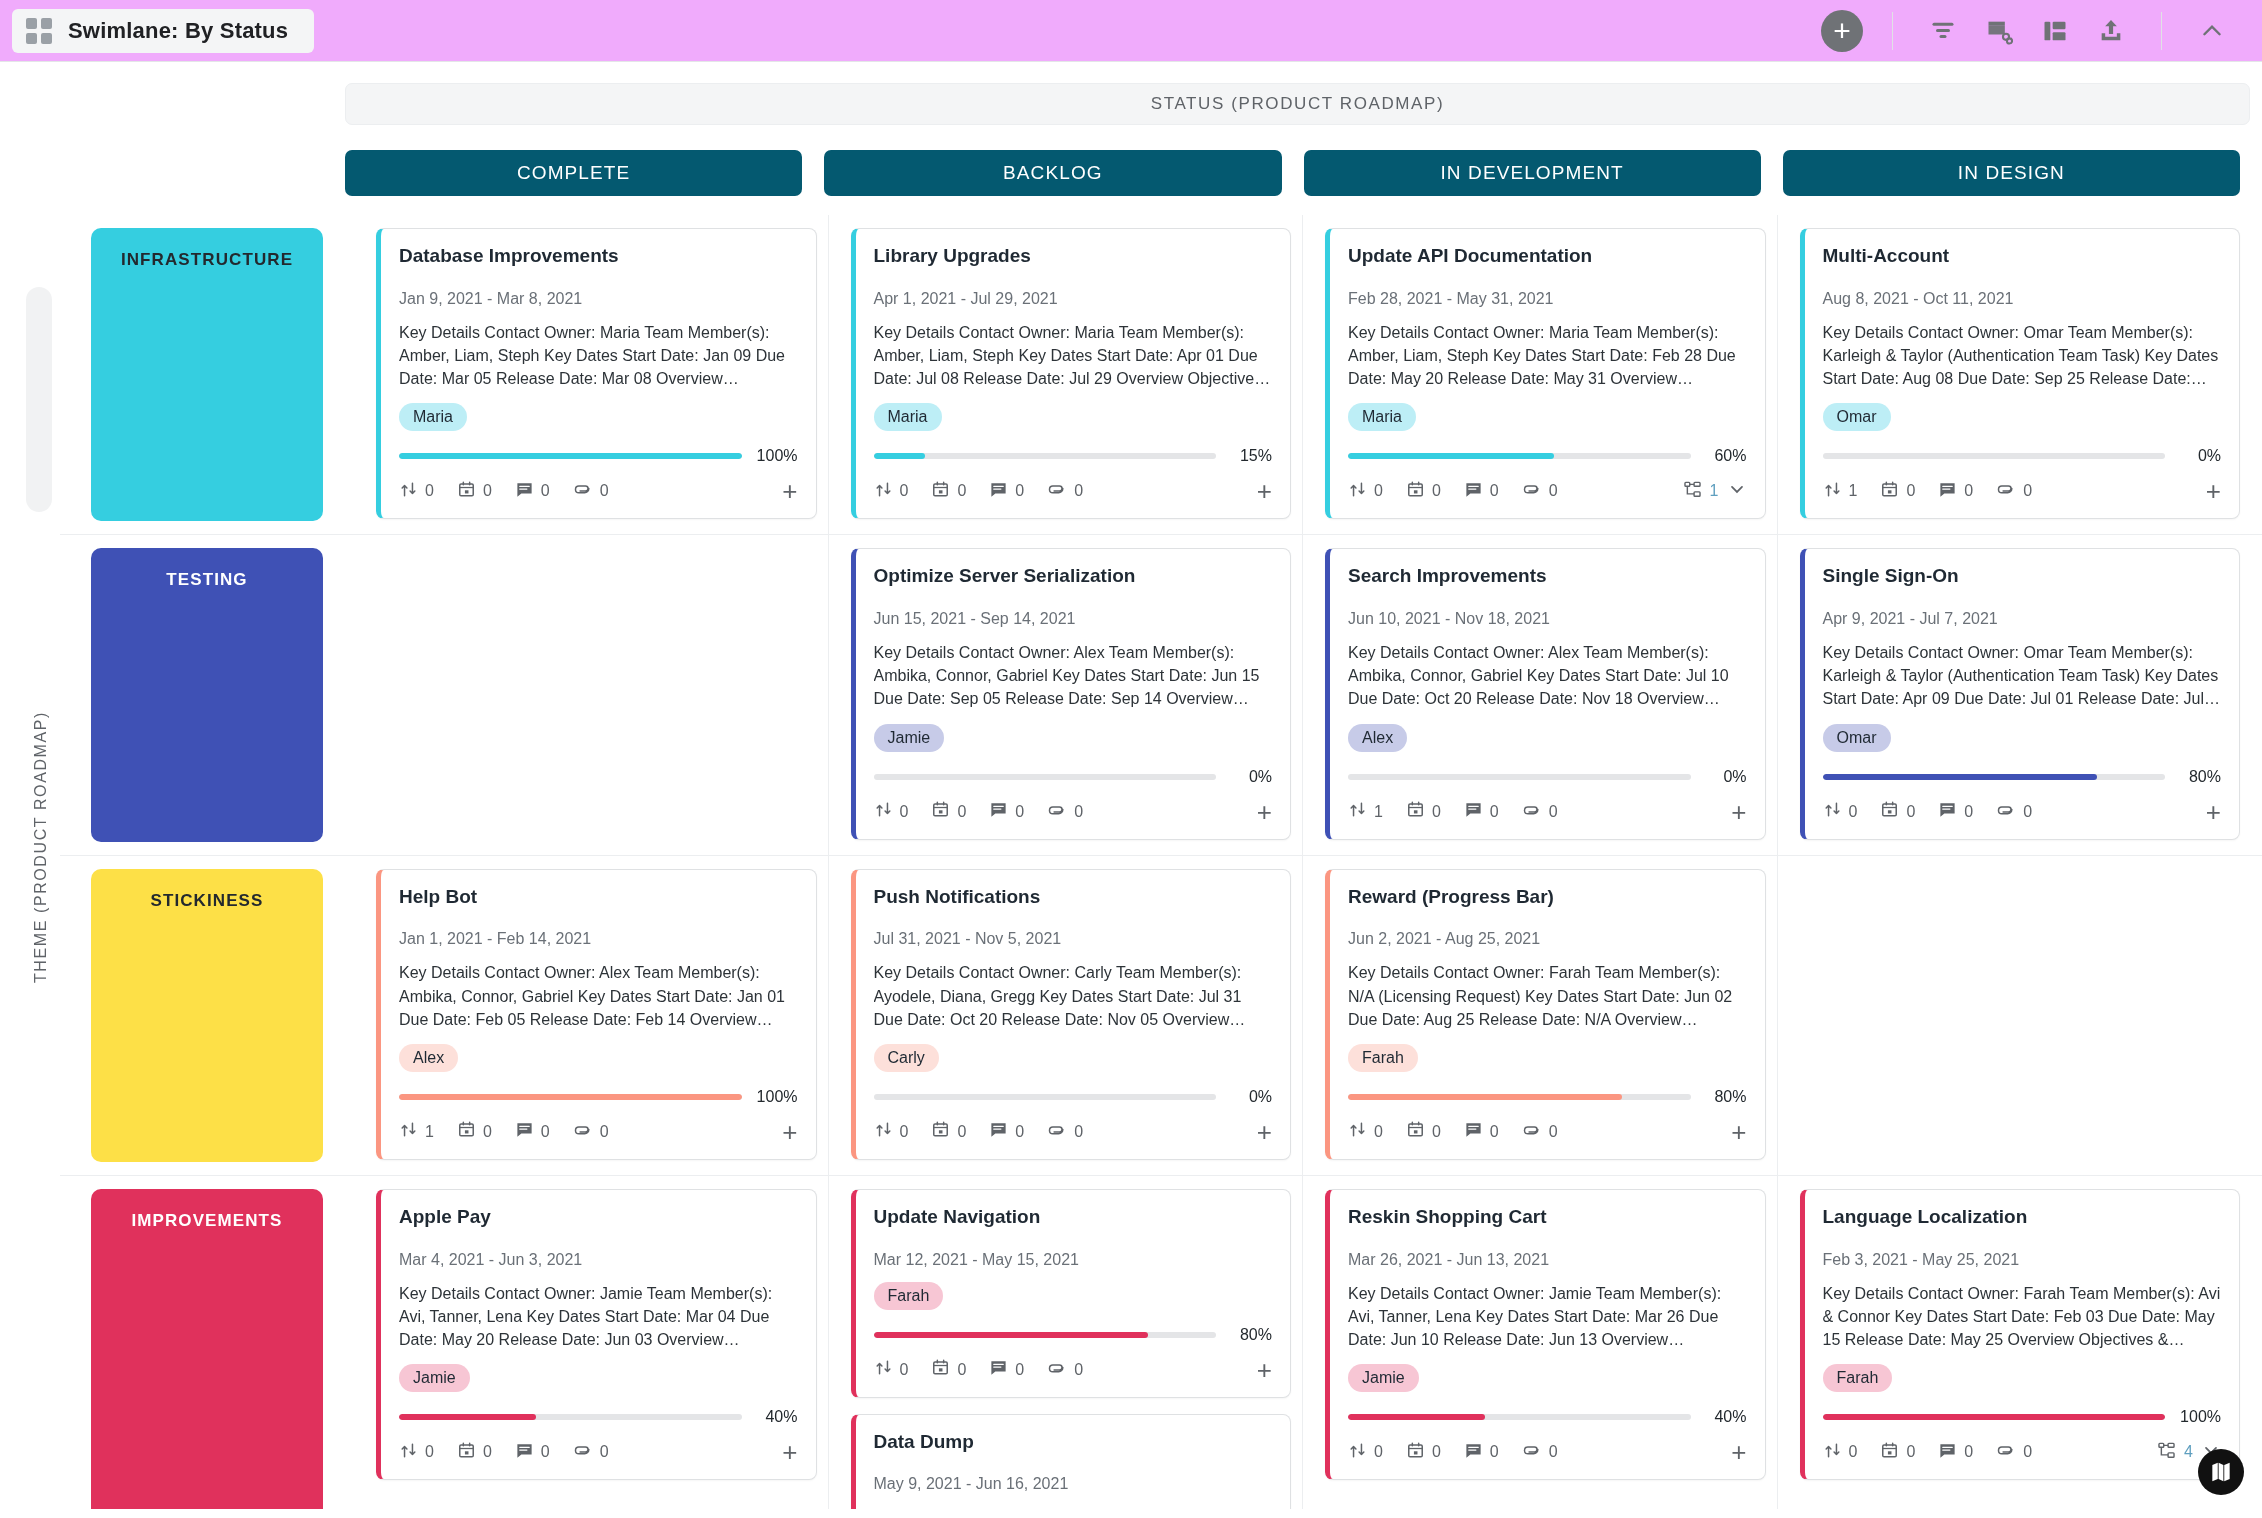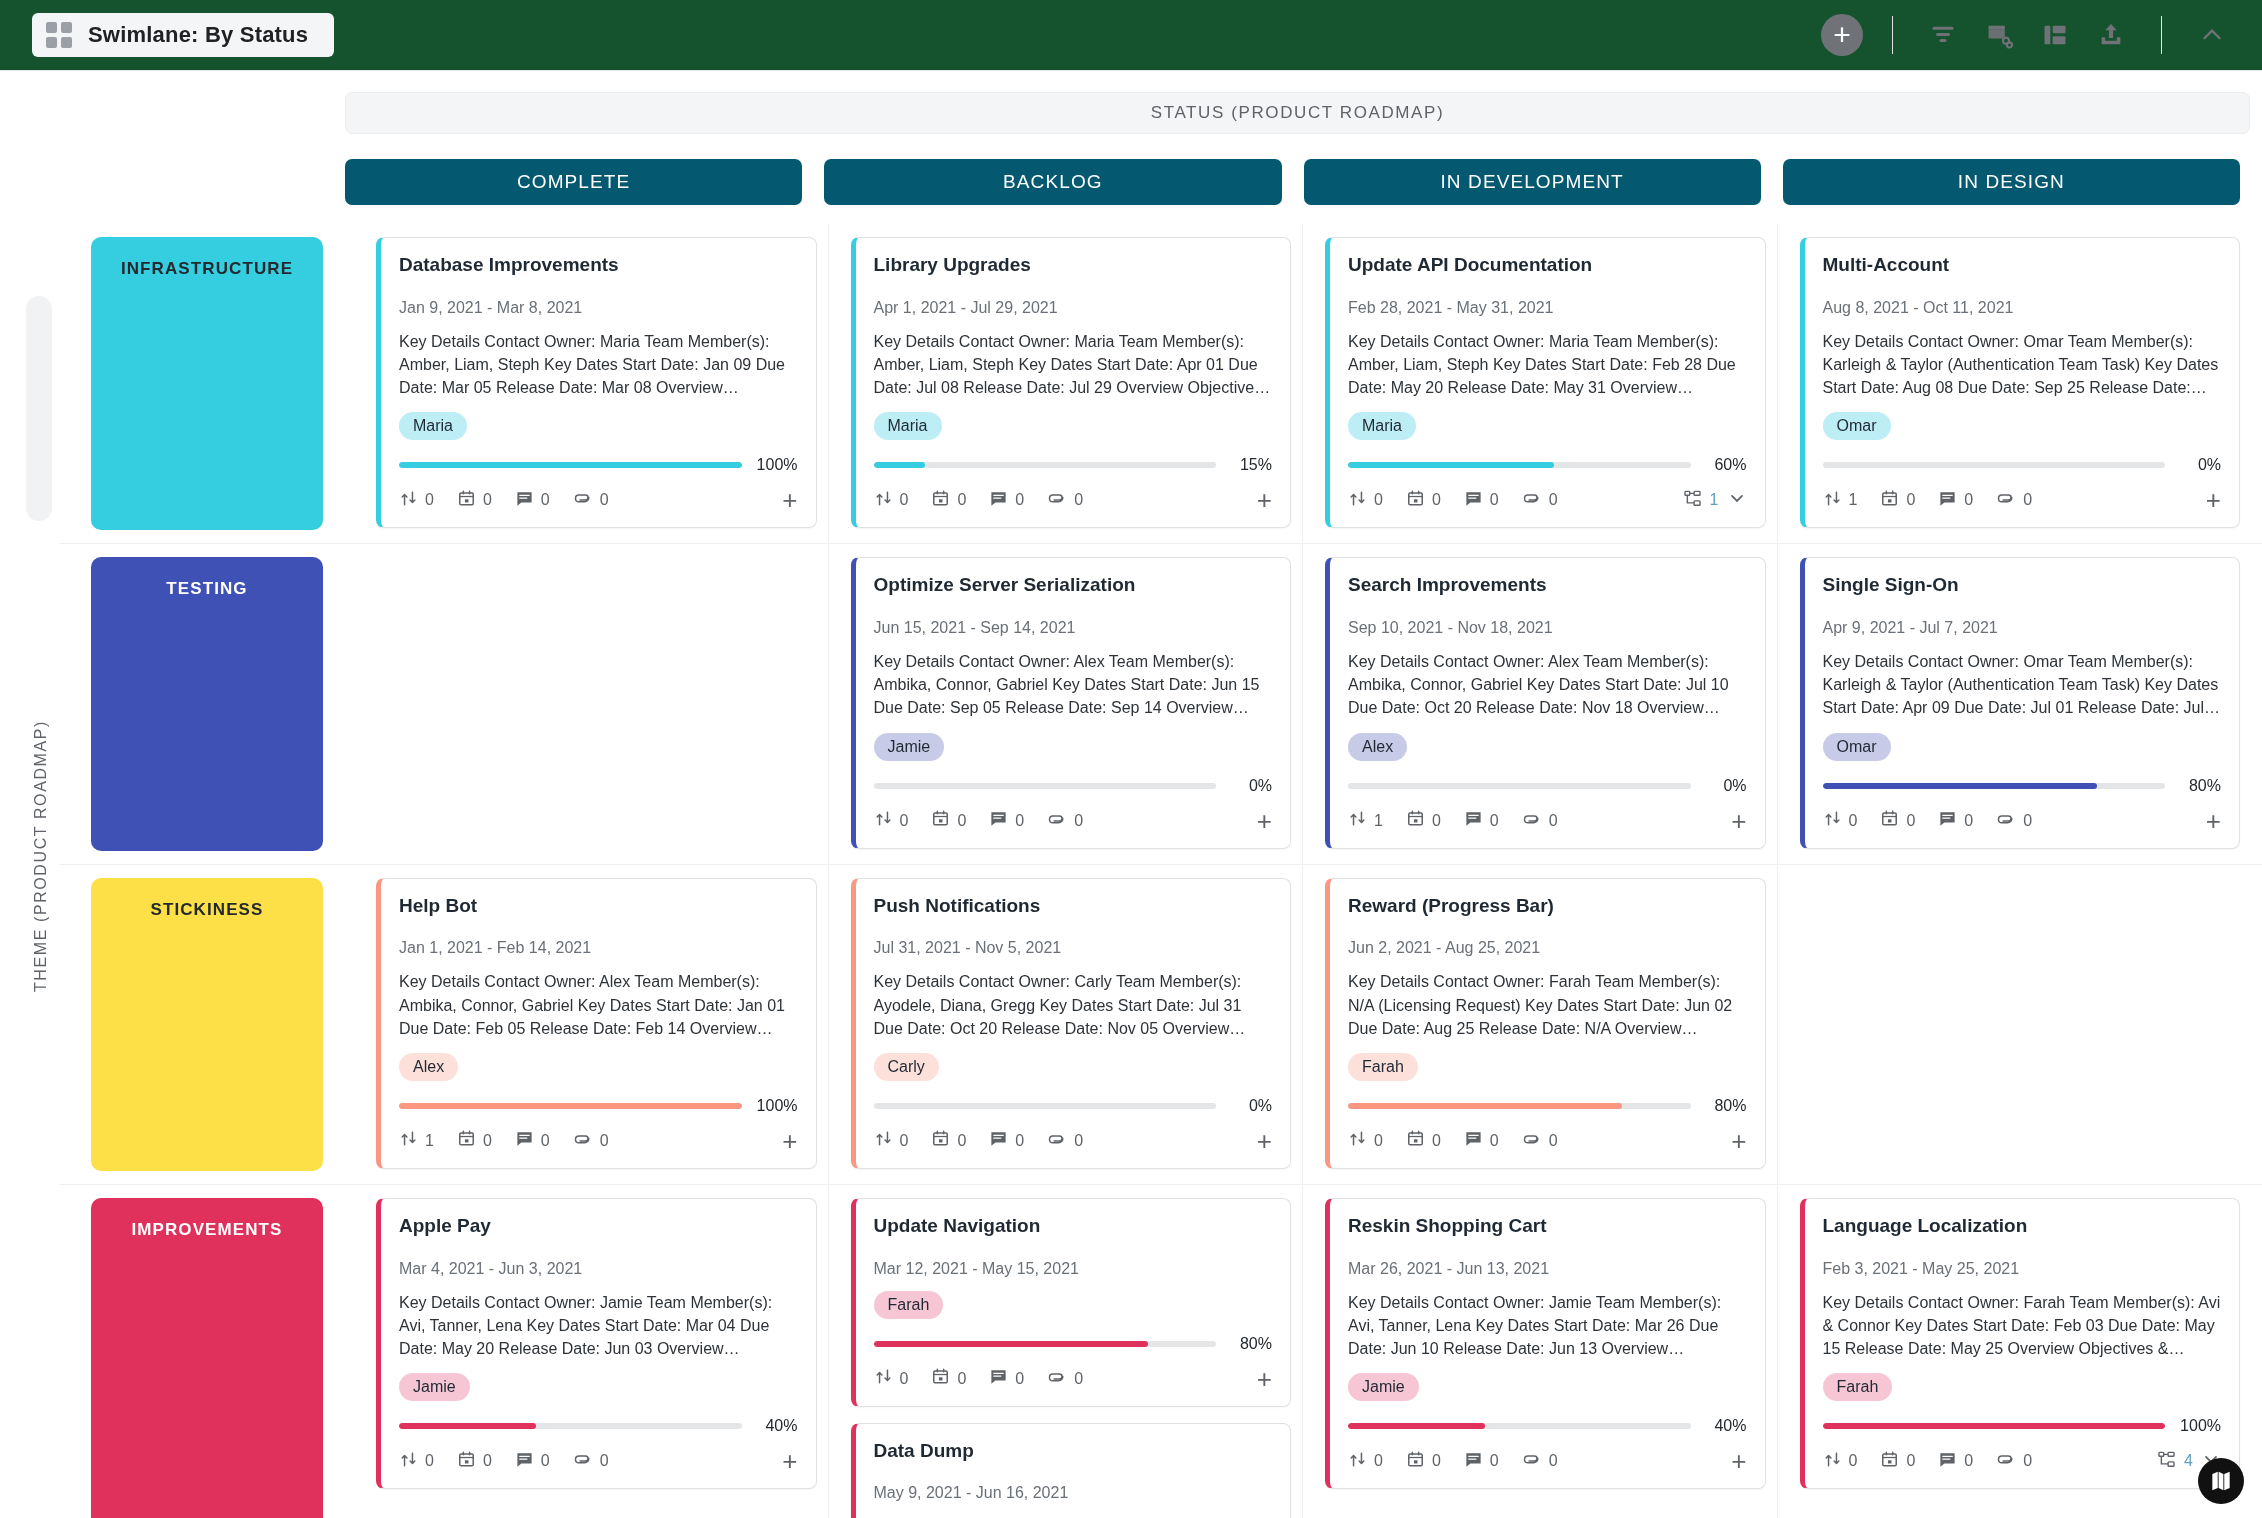--- a/index.html
+++ b/index.html
@@ -4,25 +4,25 @@
 <style>
   * { box-sizing: border-box; margin: 0; padding: 0; }
   html, body {
     width: 2262px; height: 1518px;
     font-family: "Liberation Sans", sans-serif;
     background: #ffffff; overflow: hidden;
     color: #1f2933;
   }
   
   .topbar {
-    height: 71px; width: 100%;
+    height: 62px; width: 100%;
     border-bottom: 1px solid #e4e6e8;
     display: flex; align-items: center;
-    padding: 0 22px 0 32px;
-    background: #14532d;
+    padding: 0 22px 0 12px;
+    background: #f0abfc;
   }
   .title-chip {
     display: flex; align-items: center; gap: 16px;
     background: #f4f5f6; border-radius: 6px;
     padding: 9px 26px 9px 14px;
   }
   .grid-icon { display: grid; grid-template-columns: 11px 11px; grid-template-rows: 11px 11px; gap: 4px; }
   .grid-icon i { background: #9aa0a6; border-radius: 2px; display: block; }
   .title-text { font-size: 22px; font-weight: bold; letter-spacing: .2px; color: #202124; }
   .topbar-right { margin-left: auto; display: flex; align-items: center; gap: 0; }
@@ -435,21 +435,21 @@
                 </span>
                 <span class="foot-right">
                   <span class="plus-btn">+</span>
                 </span>
               </div>
             </div>
           </div>
           <div class="cell">
             <div class="card" style="border-left-color: rgb(63, 81, 181);">
               <div class="card-title">Search Improvements</div>
-              <div class="card-dates">Sep 10, 2021 - Nov 18, 2021</div>
+              <div class="card-dates">Jun 10, 2021 - Nov 18, 2021</div>
               <div class="card-desc">Key Details Contact Owner: Alex Team Member(s): Ambika, Connor, Gabriel Key Dates Start Date: Jul 10 Due Date: Oct 20 Release Date: Nov 18 Overview…</div>
               <div><span class="chip" style="background:#c7cbe8">Alex</span></div>
               <div class="progress-row">
                 <div class="track">
                   <div class="fill" style="width:0%;background:#3f51b5"></div>
                 </div>
                 <div class="pct">0%</div>
               </div>
               <div class="card-foot">
                 <span class="stat">

